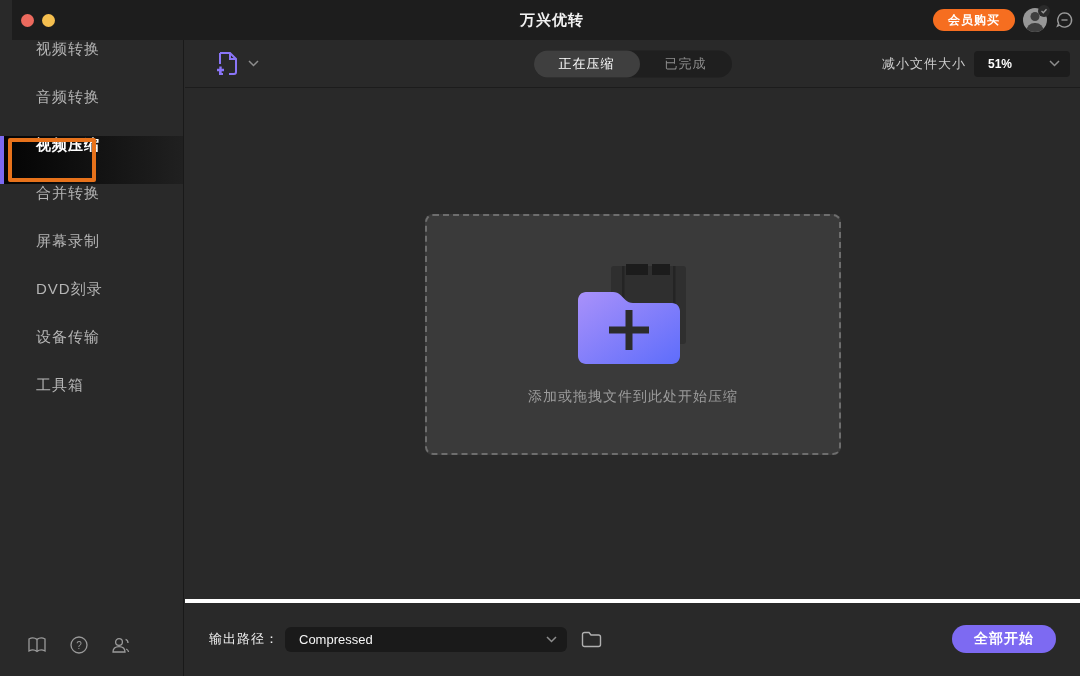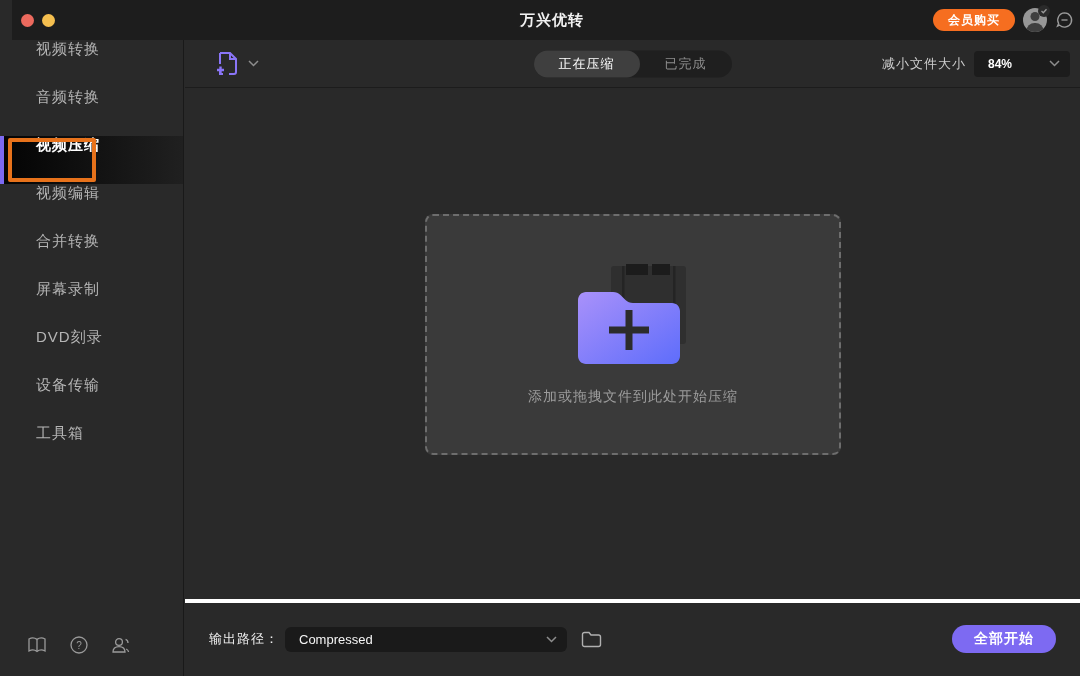--- a/index.html
+++ b/index.html
@@ -118,23 +118,20 @@
     </div>
     <div class="nav-item">
       <span>音频转换</span>
     </div>
     <div class="nav-item active">
       <span class="active-bar"></span>
       <span>视频压缩</span>
       <span class="annotation-box"></span>
     </div>
     <div class="nav-item">
-      <span>视频编辑</span>
-    </div>
-    <div class="nav-item">
       <span>合并转换</span>
     </div>
     <div class="nav-item">
       <span>屏幕录制</span>
     </div>
     <div class="nav-item">
       <span>DVD刻录</span>
     </div>
     <div class="nav-item">
       <span>设备传输</span>
@@ -183,21 +180,21 @@
       </div>
 
       <div class="segmented">
         <div class="segment active">正在压缩</div>
         <div class="segment">已完成</div>
       </div>
 
       <div class="reduce-group">
         <span class="reduce-label">减小文件大小</span>
         <div class="mini-select">
-          <span class="val">84%</span>
+          <span class="val">51%</span>
           <svg width="11" height="7" viewBox="0 0 11 7">
             <path d="M1 1 L5.5 5.5 L10 1" stroke="#8d8d8d" stroke-width="1.5" fill="none"></path>
           </svg>
         </div>
       </div>
     </div>
 
     <div class="content">
       <div class="dropzone">
         <div class="dz-illustration">

